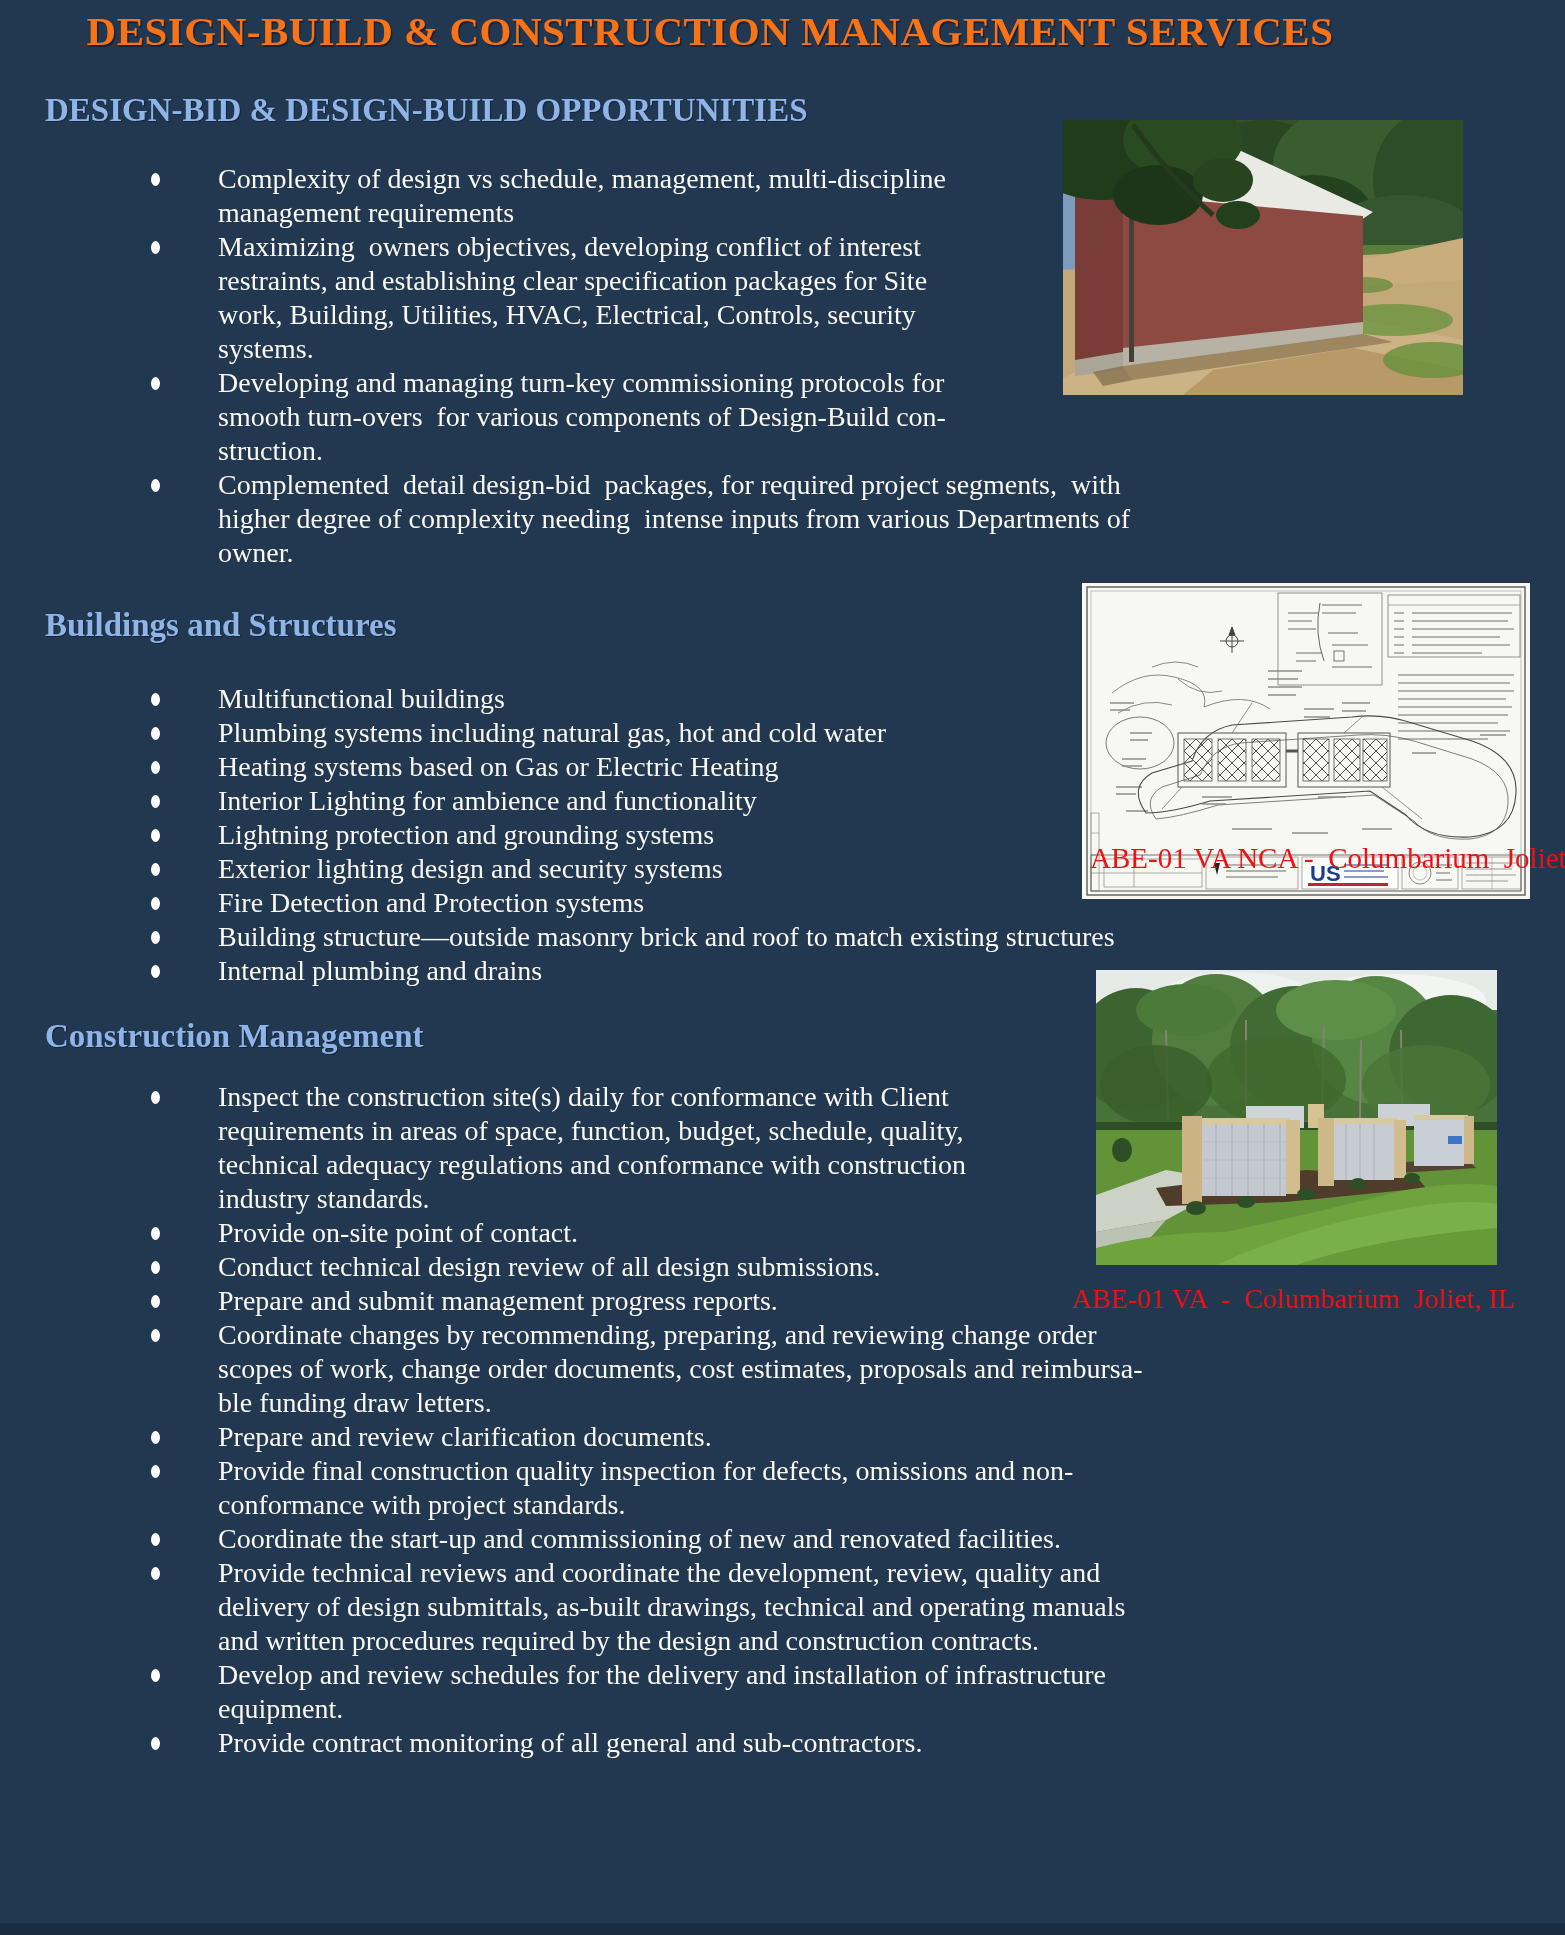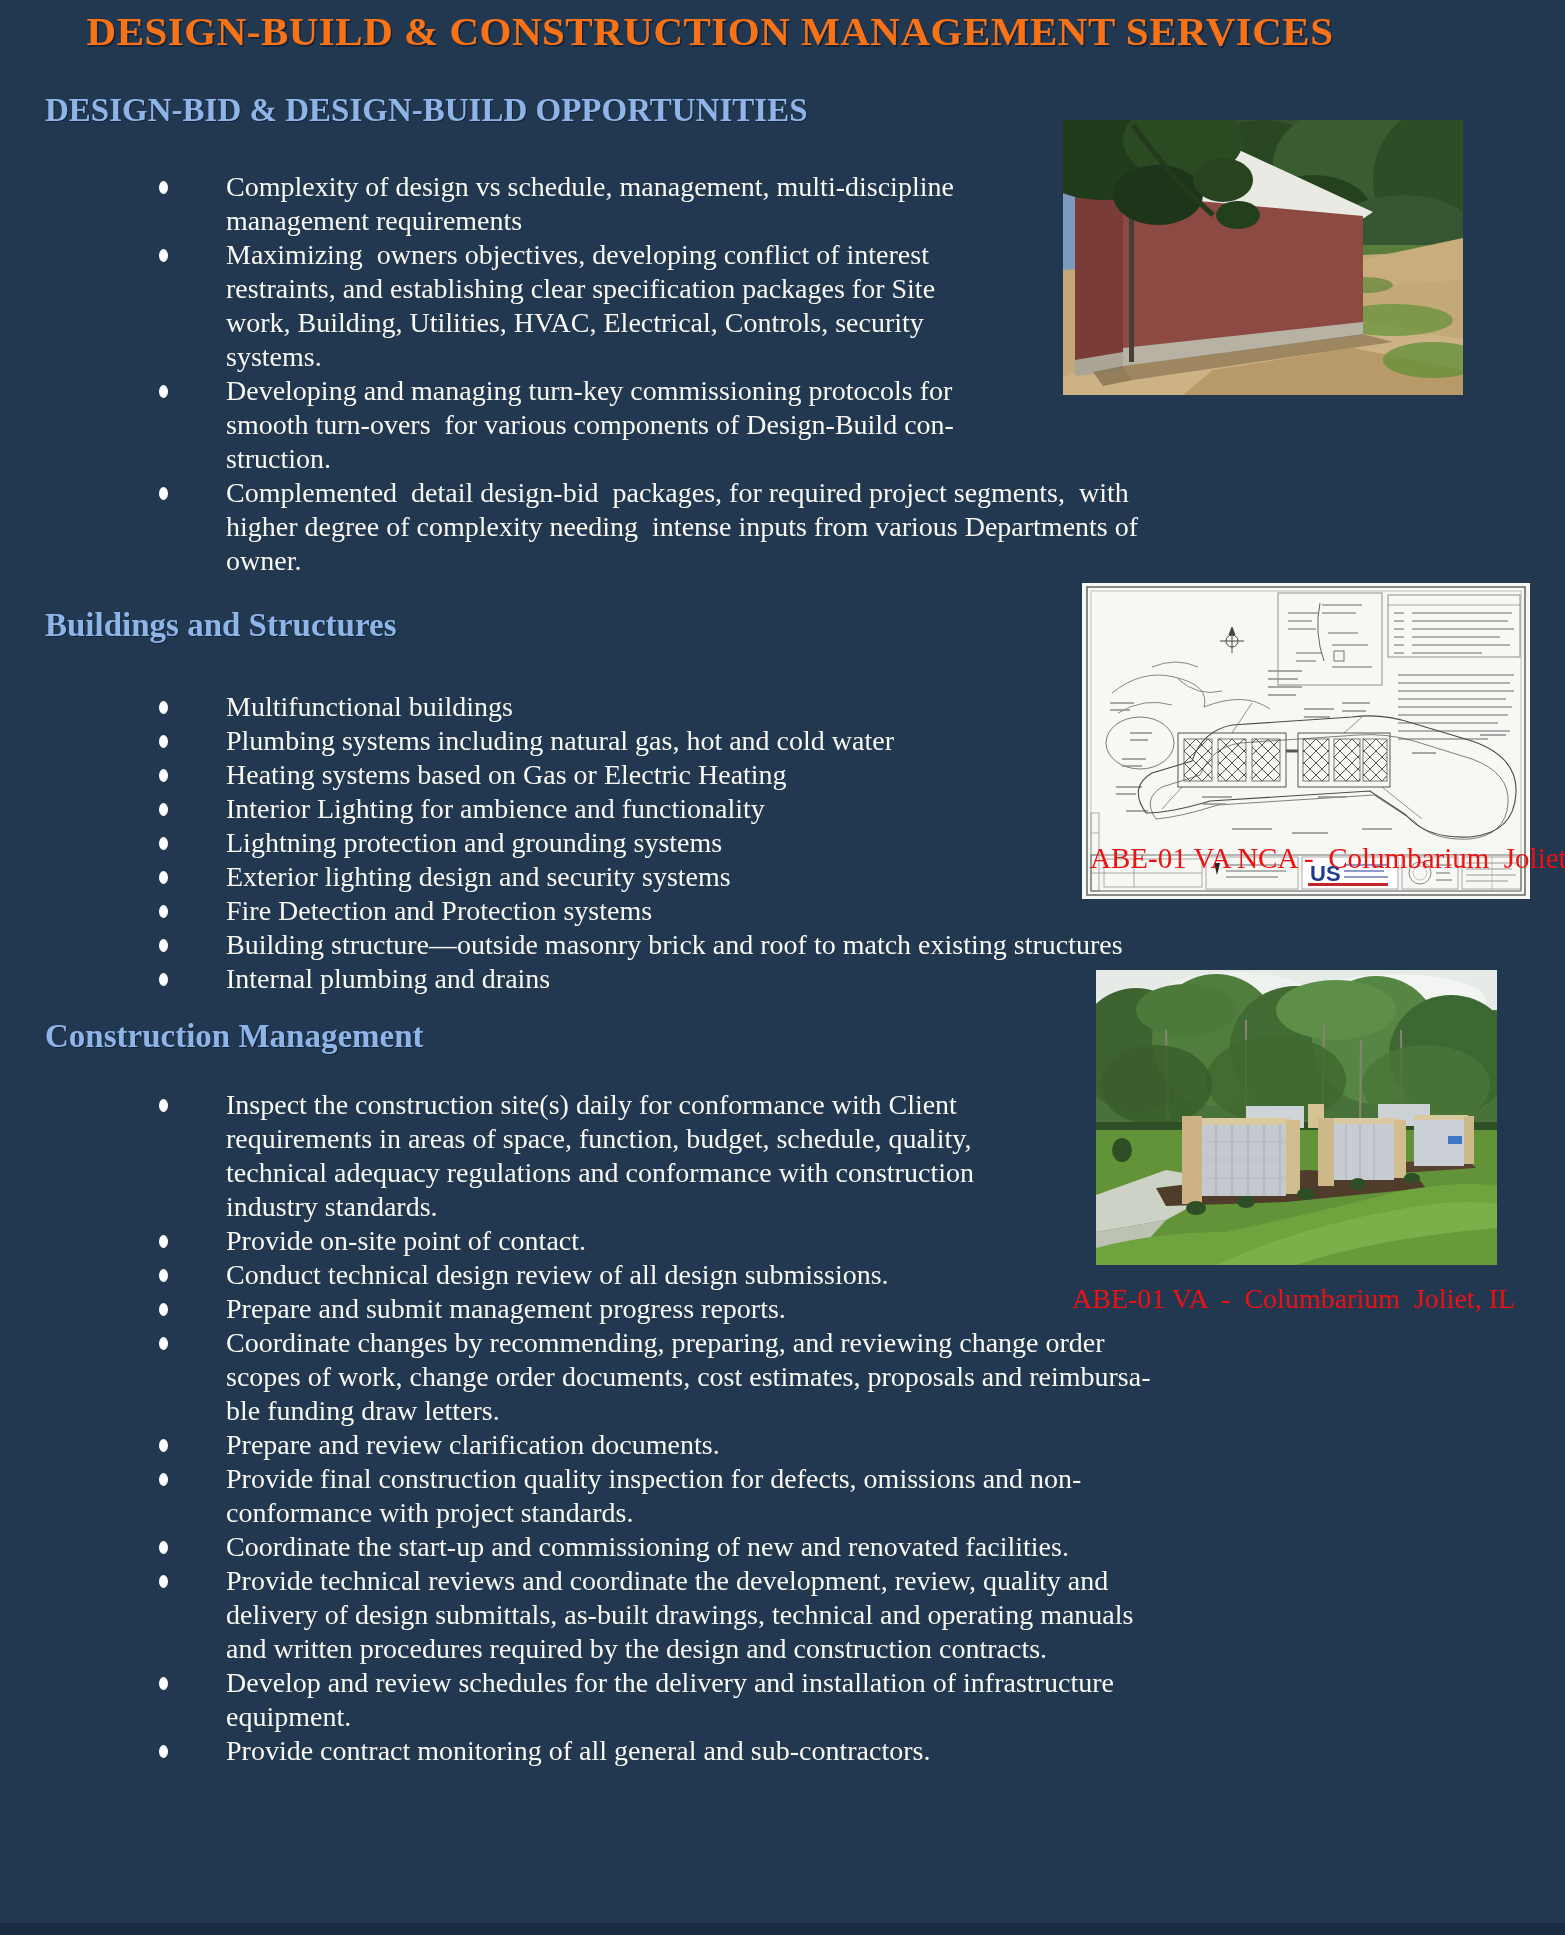--- a/index.html
+++ b/index.html
@@ -13,21 +13,21 @@
     text-shadow:1.5px 1.5px 0 #14243a;white-space:pre;
   }
   .section-heading{
     position:absolute;left:45px;font-size:33px;font-weight:bold;line-height:40px;
     color:#8fb5e8;text-shadow:1px 1px 0 #14243a;white-space:pre;
   }
   #heading-opportunities{top:90px;}
   #heading-buildings{top:605px;}
   #heading-construction{top:1016px;}
   .bullets{
-    position:absolute;left:148px;width:1290px;margin:8px;padding:0;list-style:none;
+    position:absolute;left:148px;width:1290px;margin:0;padding:0;list-style:none;
     color:#faf8f2;font-size:28px;line-height:34px;
   }
   .bullets li{position:relative;padding-left:70px;white-space:pre-wrap;}
   .bullets li::before{
     content:"";position:absolute;left:3px;top:11px;width:9px;height:13px;
     border-radius:50%;background:#ffffff;
   }
   #list-opportunities{top:162px;}
   #list-buildings{top:682px;}
   #list-construction{top:1080px;}

